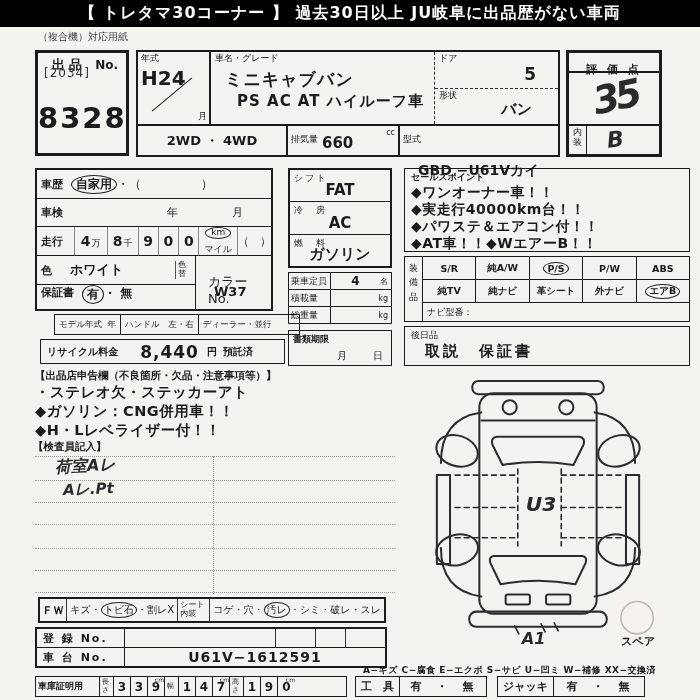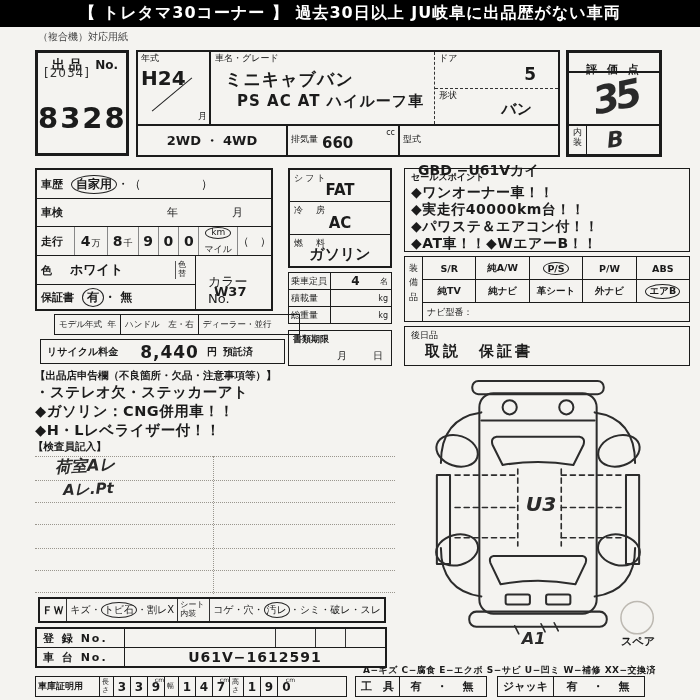--- a/index.html
+++ b/index.html
@@ -77,21 +77,21 @@
   .m-cell { border-left:1px solid #888; display:flex; align-items:center; justify-content:center; font-size:14px; font-weight:bold; }
   #mileage-label { border-left:none; width:38px; font-size:11px; font-weight:bold; justify-content:flex-start; padding-left:4px; }
   .m-unit { font-size:9px; font-weight:normal; margin-left:1px; margin-top:4px; }
   #m-km-cell { width:40px; flex-direction:column; font-size:9px; font-weight:normal; line-height:1.1; justify-content:space-between; }
   #m-km-cell .oval { padding:0 5px; font-size:9px; }
   #m-paren { flex:1; font-size:11px; font-weight:normal; }
   #details-left { flex:1; display:flex; flex-direction:column; }
   #row-color { height:29px; display:flex; align-items:center; border-bottom:1.5px solid #1b1b1b; padding:0 4px; }
   #color-change { margin-left:auto; width:16px; font-size:8px; line-height:1.1; word-break:break-all; border-left:1px solid #555; padding-left:2px; }
   #color-value { font-size:13px; font-weight:bold; margin-left:10px; }
-  #row-warranty { flex:1; display:flex; align-items:center; padding:0 4px; }
+  #row-warranty { flex:1; display:flex; align-items:flex-start; padding:0 4px; }
   #warranty-yes { font-size:12px; font-weight:bold; }
   #warranty-rest { font-size:12px; font-weight:bold; }
   #colorno-cell { width:76px; border-left:1.5px solid #1b1b1b; position:relative; }
   #colorno-label { position:absolute; right:6px; top:17px; font-size:13px;margin-left:12px; }
   #colorno-value { position:absolute; left:18px; top:28px; font-size:13px; font-weight:bold; }
 
   
   #shift-box { left:288px; top:168px; width:104px; height:100px; display:flex; flex-direction:column; }
   .s-row { flex:1; border-bottom:1.5px solid #1b1b1b; position:relative; }
   .s-row:last-child { border-bottom:none; }

